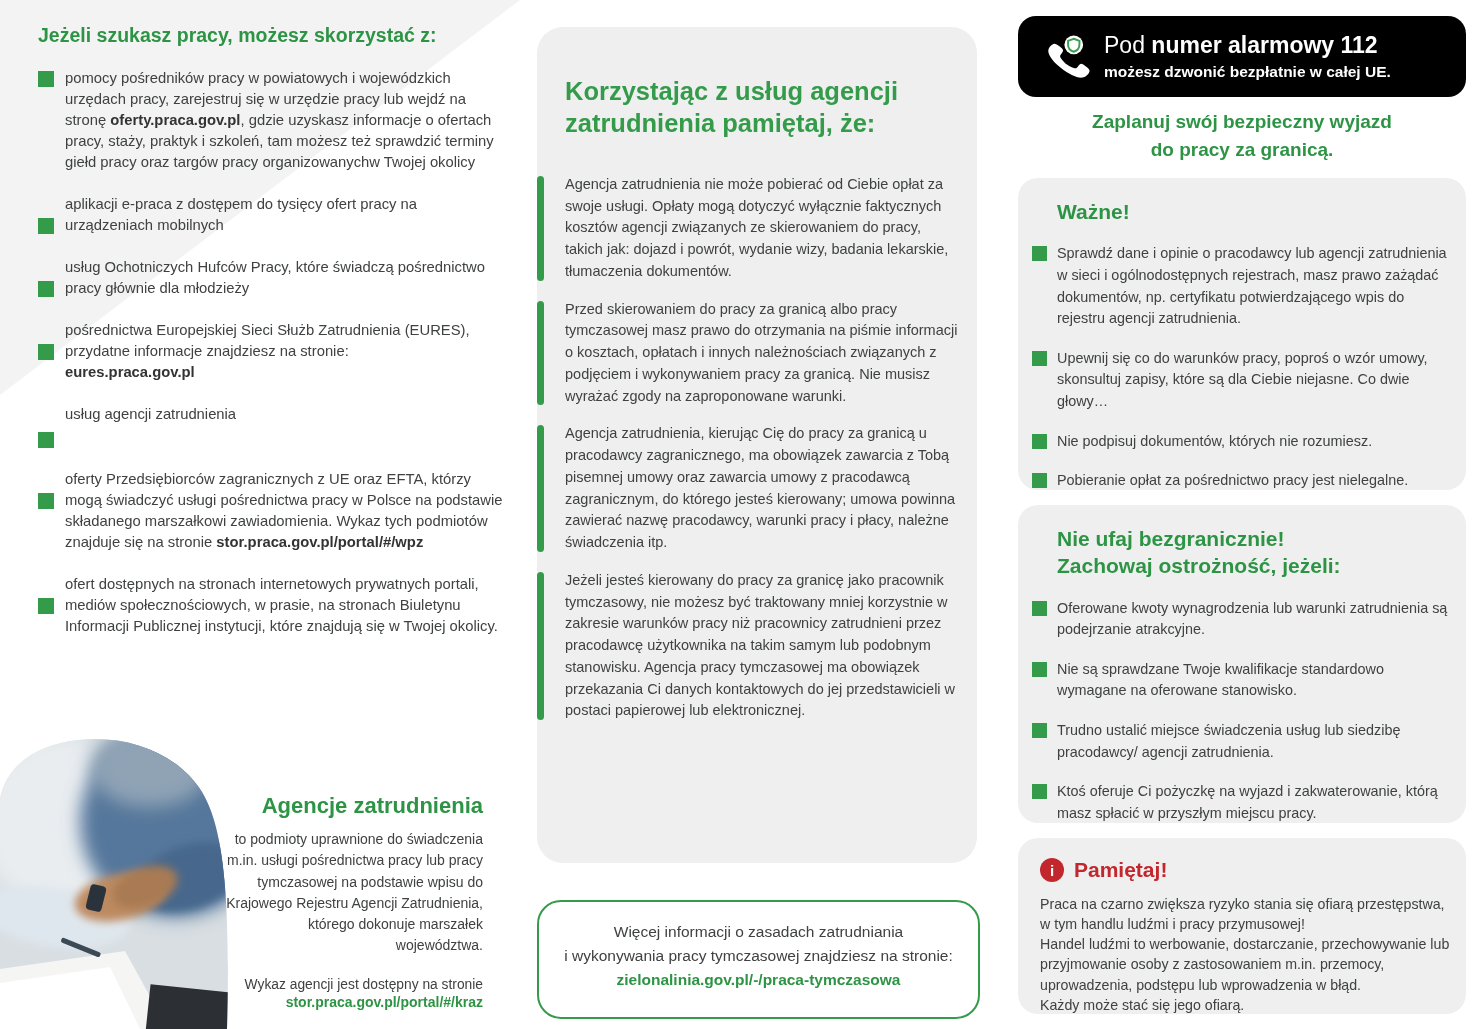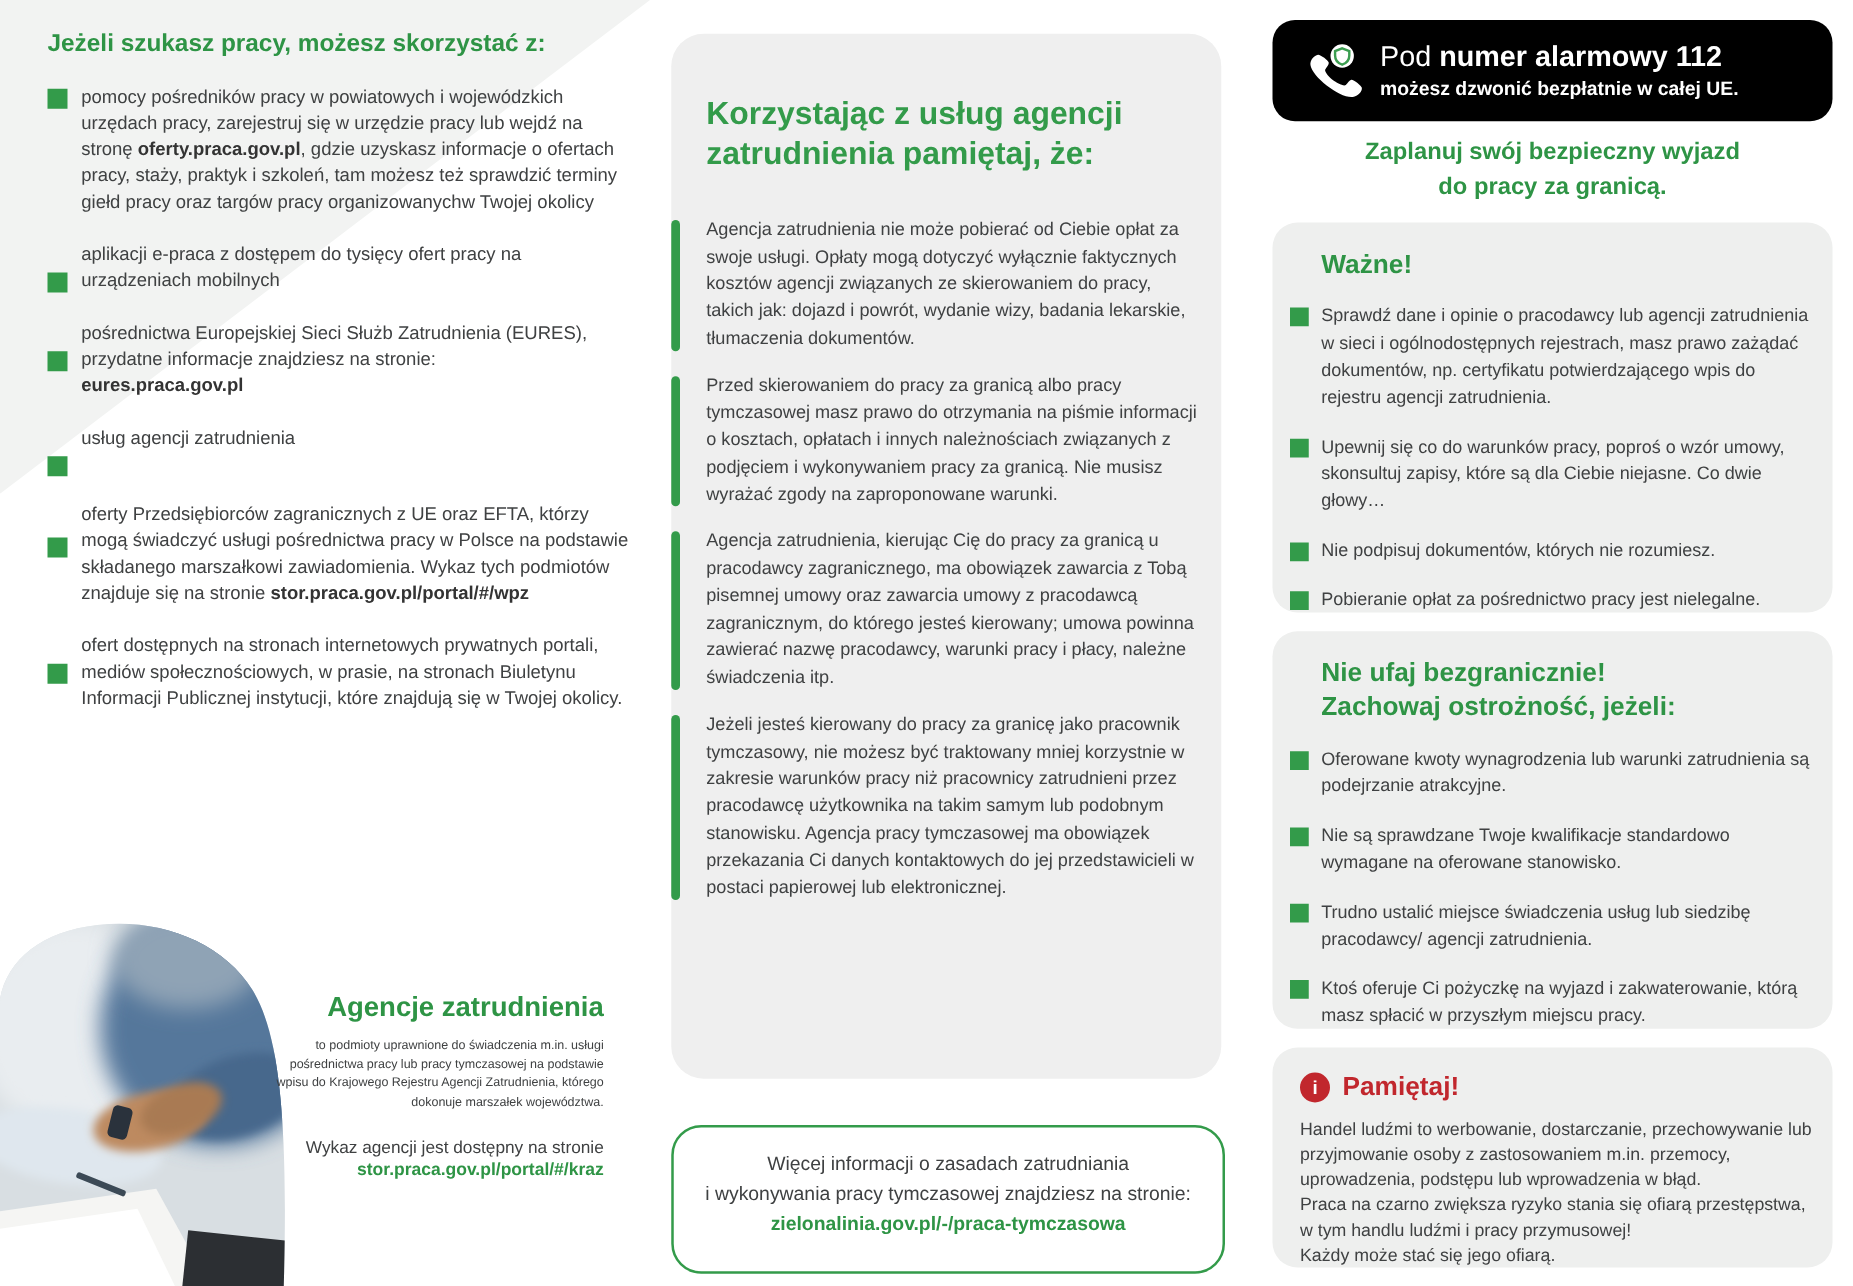--- a/index.html
+++ b/index.html
@@ -39,21 +39,21 @@
   .left-list .li:nth-child(6) .sq{margin-top:24px;}
   .left-list .li:nth-child(7) .sq{margin-top:24px;}
   .b-dark{font-weight:bold;color:#333;}
   .b-green{font-weight:bold;color:var(--green-dark);}
   .blk{display:block;}
   
   .photo{position:absolute;left:0;top:737px;width:236px;height:292px;}
   
   .agency{position:absolute;left:221px;top:793px;width:262px;text-align:right;}
   .agency-h{font-size:22px;font-weight:bold;color:var(--green-dark);}
-  .agency-b{margin-top:10px;font-size:10px;line-height:1.52;}
+  .agency-b{margin-top:10px;font-size:14px;line-height:1.52;}
   .agency-f{margin-top:20px;font-size:13.8px;white-space:nowrap;}
   .agency-l{font-size:14px;margin-top:2px;}
   
   .mcard{
     position:absolute;left:537px;top:27px;width:440px;height:836px;
     background:var(--card);border-radius:26px;box-sizing:border-box;
     padding:28px 18px 0 28px;
   }
   .m-heading{
     margin-top:20px;font-size:25.5px;font-weight:bold;color:var(--green);
@@ -116,20 +116,24 @@
 <div class="left-heading">Jeżeli szukasz pracy, możesz skorzystać z:</div>
 
 <div class="left-list">
   <div class="li">
     <span class="sq"></span>
     <span class="txt"><span>pomocy pośredników pracy w powiatowych i wojewódzkich urzędach pracy, zarejestruj się w urzędzie pracy lub wejdź na stronę </span><span class="b-dark">oferty.praca.gov.pl</span><span>, gdzie uzyskasz informacje o ofertach pracy, staży, praktyk i szkoleń, tam możesz też sprawdzić terminy giełd pracy oraz targów pracy organizowanychw Twojej okolicy</span></span>
   </div>
   <div class="li">
     <span class="sq"></span>
     <span class="txt">aplikacji e-praca z dostępem do tysięcy ofert pracy na urządzeniach mobilnych</span>
+  </div>
+  <div class="li">
+    <span class="sq"></span>
+    <span class="txt">usług Ochotniczych Hufców Pracy, które świadczą pośrednictwo pracy głównie dla młodzieży</span>
   </div>
   <div class="li">
     <span class="sq"></span>
     <span class="txt"><span>pośrednictwa Europejskiej Sieci Służb Zatrudnienia (EURES), przydatne informacje znajdziesz na stronie:</span><span class="b-dark blk">eures.praca.gov.pl</span></span>
   </div>
   <div class="li">
     <span class="sq"></span>
     <span class="txt">usług agencji zatrudnienia</span>
   </div>
   <div class="li">
@@ -251,17 +255,17 @@
     <span class="txt">Ktoś oferuje Ci pożyczkę na wyjazd i zakwaterowanie, którą masz spłacić w przyszłym miejscu pracy.</span>
   </div>
 </div>
 
 <div class="rcard c3">
   <div class="rem-head">
     <span class="info-i">i</span>
     <span class="rem-title">Pamiętaj!</span>
   </div>
   <div class="rem-body">
+    <span class="blk">Praca na czarno zwiększa ryzyko stania się ofiarą przestępstwa, w tym handlu ludźmi i pracy przymusowej!</span>
     <span class="blk">Handel ludźmi to werbowanie, dostarczanie, przechowywanie lub przyjmowanie osoby z zastosowaniem m.in. przemocy, uprowadzenia, podstępu lub wprowadzenia w błąd.</span>
-    <span class="blk">Praca na czarno zwiększa ryzyko stania się ofiarą przestępstwa, w tym handlu ludźmi i pracy przymusowej!</span>
     <span class="blk">Każdy może stać się jego ofiarą.</span>
   </div>
 </div>
 
 </body></html>

